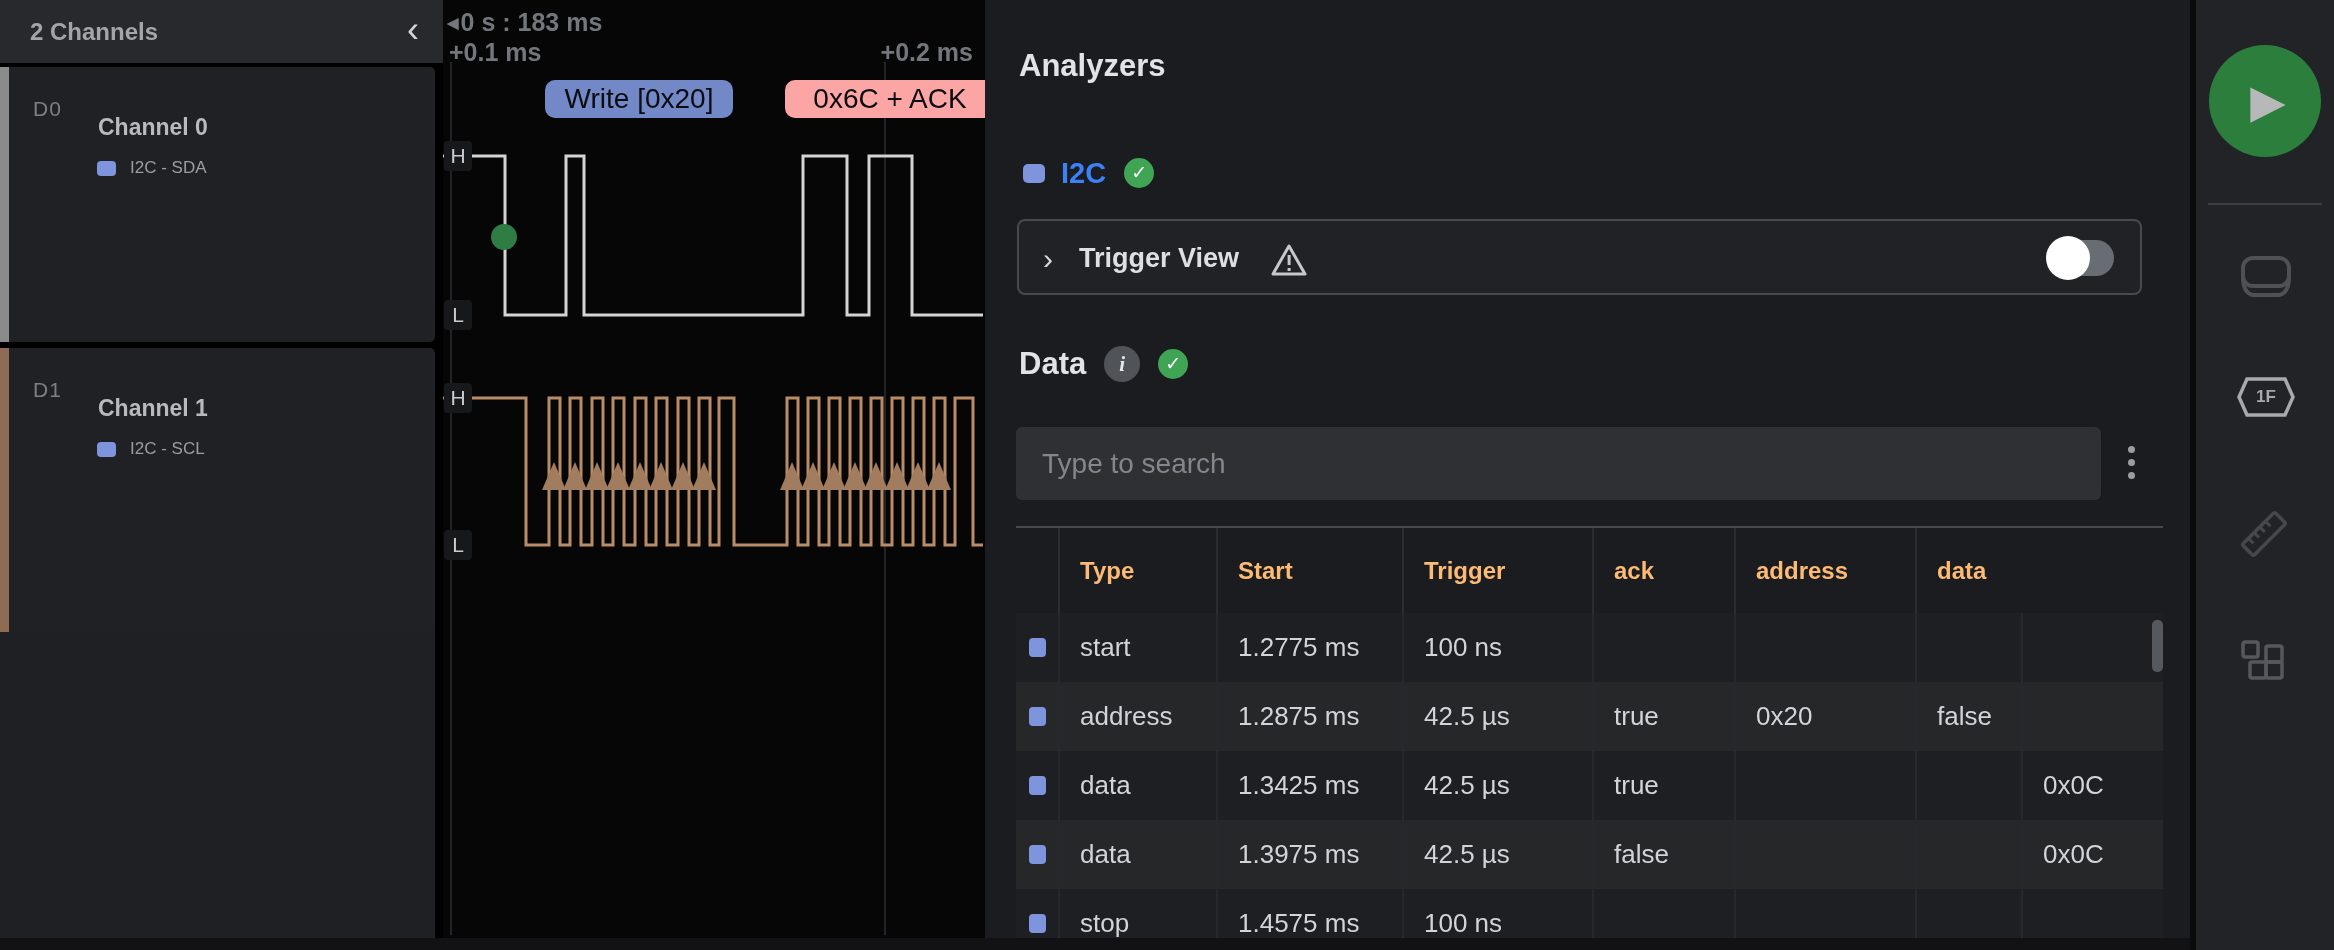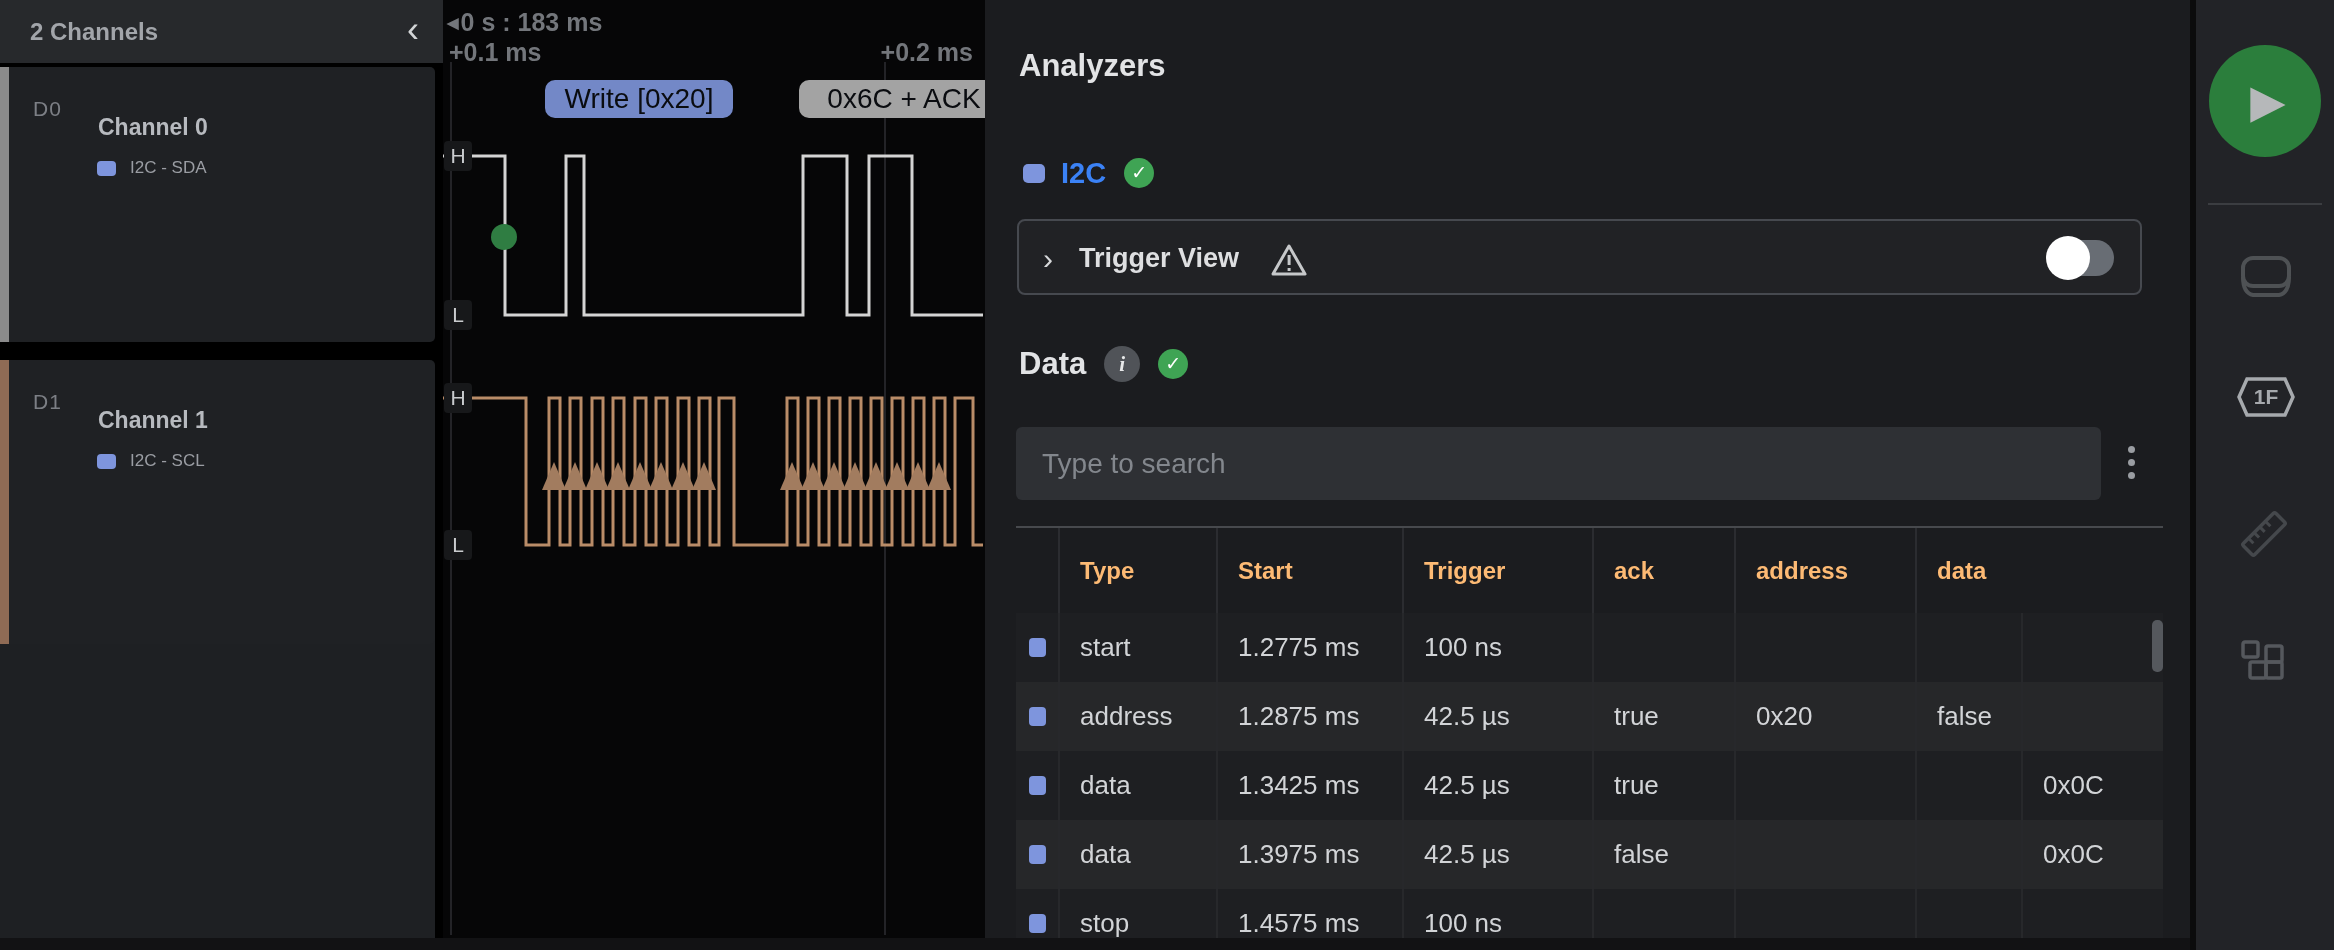--- a/index.html
+++ b/index.html
@@ -79,21 +79,21 @@
   #table-scrollbar { left:1167px; top:620px; width:11px; height:52px; background:#55585d; border-radius:5px; }
 
   
   #right-toolbar { left:2190px; top:0; width:144px; height:950px; background:#222327; border-left:6px solid #0b0b0c; }
   #play-btn { left:2209px; top:45px; width:112px; height:112px; border-radius:50%; cursor:pointer; }
   #play-glyph { position:absolute; left:0; top:0; width:112px; height:112px; color:#b6b8ba;
     font-size:46px; text-align:center; line-height:112px; text-indent:6px; }
   #toolbar-divider { left:2208px; top:203px; width:114px; height:2px; background:#3b3d41; }
   .tool-icon { cursor:pointer; }
   #hex-badge-text { position:absolute; left:0; top:0; width:100%; text-align:center;
-    font-size:21px; font-weight:700; color:#a6a9ad; line-height:40px; }
+    font-size:17px; font-weight:700; color:#a6a9ad; line-height:40px; }
 
   #footer-strip { left:0; top:938px; width:2190px; height:12px; background:#121214; }
 </style>
 </head>
 <body>
 
 <div class="abs" id="channel-sidebar">
   <div class="abs" id="sidebar-lower"></div>
   <div class="abs" id="channels-header">
     <span>2 Channels</span>
@@ -103,21 +103,21 @@
   <div class="channel-row" style="top:67px;height:275px">
     <div class="chan-strip" id="strip-0" style="background: rgb(139, 139, 139);"></div>
     <div class="chan-id">D0</div>
     <div class="chan-name">Channel 0</div>
     <div class="chan-analyzer">
       <span class="chan-swatch" id="swatch-0" style="background: rgb(126, 149, 221);"></span>
       <span class="chan-an-label">I2C - SDA</span>
     </div>
   </div>
 
-  <div class="channel-row" style="top:360px;height:284px">
+  <div class="channel-row" style="top:348px;height:284px">
     <div class="chan-strip" id="strip-1" style="background: rgb(143, 107, 85);"></div>
     <div class="chan-id">D1</div>
     <div class="chan-name">Channel 1</div>
     <div class="chan-analyzer">
       <span class="chan-swatch" id="swatch-1" style="background: rgb(126, 149, 221);"></span>
       <span class="chan-an-label">I2C - SCL</span>
     </div>
   </div>
 </div>
 
@@ -146,21 +146,21 @@
       <circle cx="504" cy="237" r="13" fill="#2f7d42"></circle>
     </svg>
 
   <div class="abs" id="ruler-abs">
     <span id="ruler-marker">◀</span><span>0 s : 183 ms</span>
   </div>
   <div class="abs" id="ruler-tick-left">+0.1 ms</div>
   <div class="abs" id="ruler-tick-right">+0.2 ms</div>
 
   <div class="annotation" id="annotation-0" style="background: rgb(115, 136, 199); left: 102px; width: 188px;">Write [0x20]</div>
-  <div class="annotation" id="annotation-1" style="background: #a3a3a3; left: 356px; width: 210px;">0x6C + ACK</div>
+  <div class="annotation" id="annotation-1" style="background: #fca5a5; left: 342px; width: 210px;">0x6C + ACK</div>
 
   <div class="hl-label" style="top:141px">H</div>
   <div class="hl-label" style="top:300px">L</div>
   <div class="hl-label" style="top:383px">H</div>
   <div class="hl-label" style="top:530px">L</div>
 </div>
 
 <div class="abs" id="right-panel">
   <div class="abs" id="analyzers-title">Analyzers</div>
   <div class="abs" id="add-analyzer">+</div>

